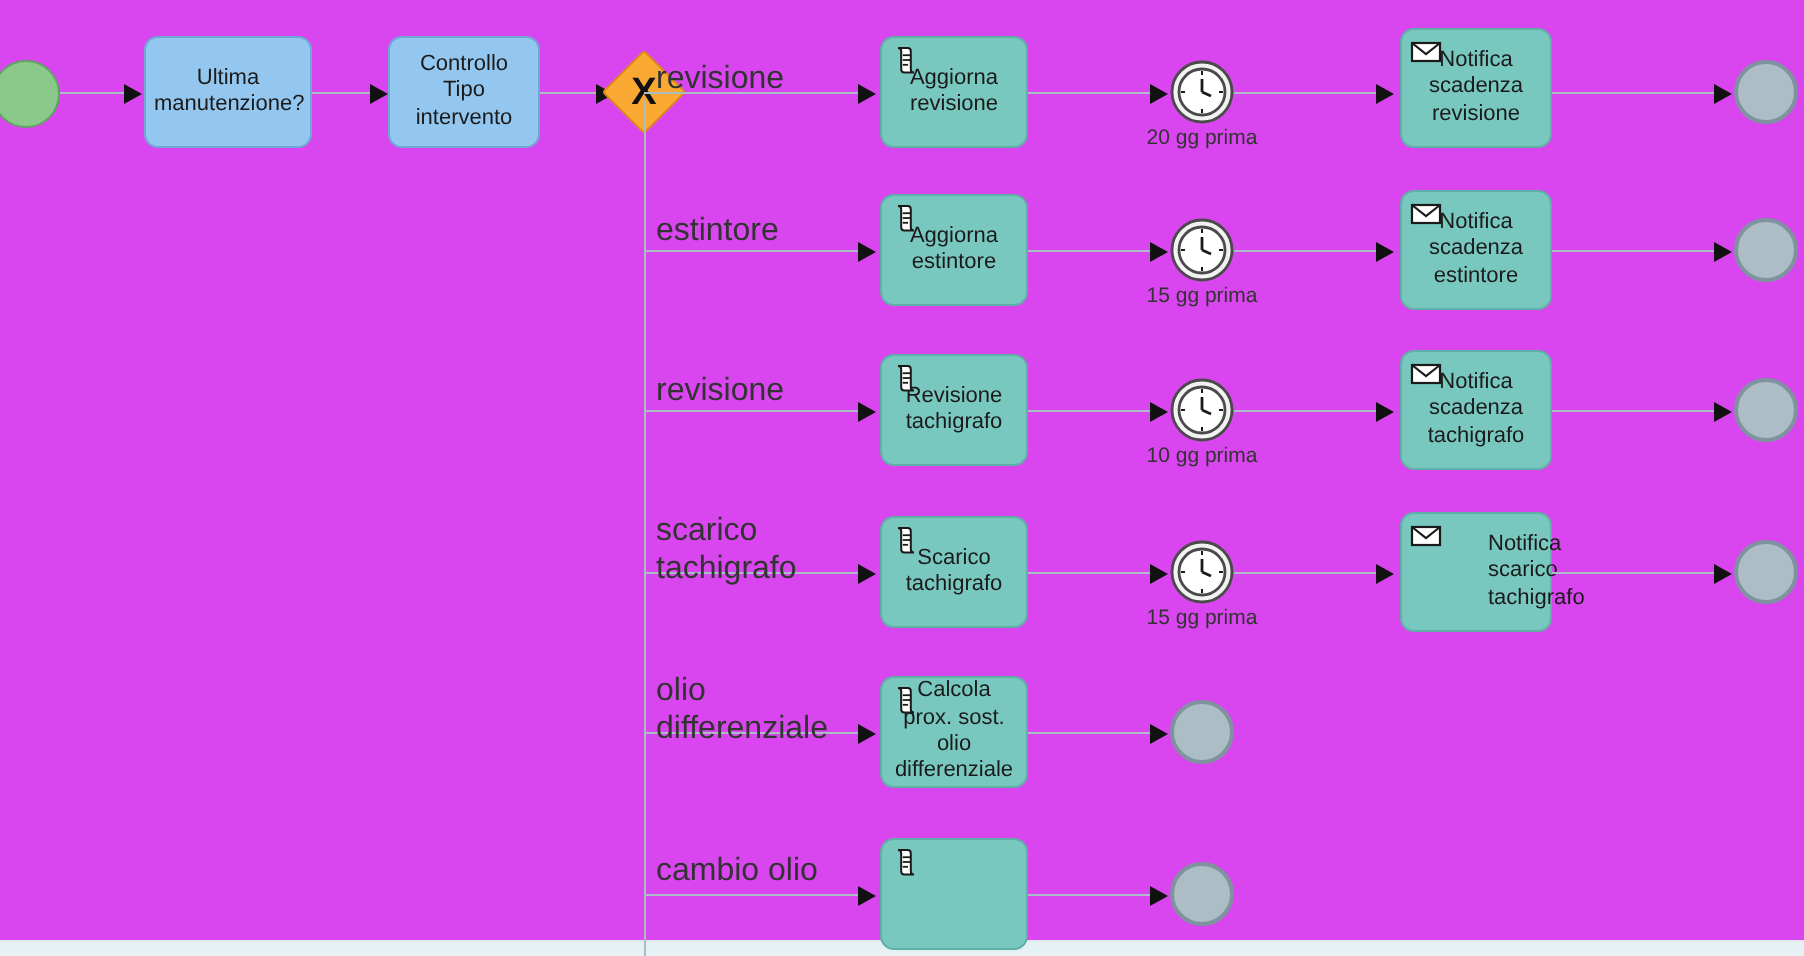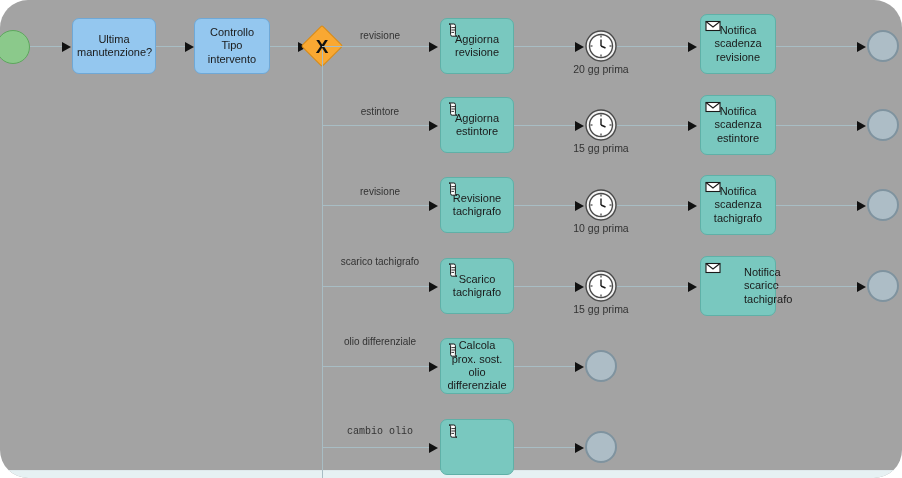--- a/index.html
+++ b/index.html
@@ -4,24 +4,23 @@
 <style>
   html, body {
     margin: 0;
     padding: 0;
     background: #ffffff;
   }
   #canvas {
     position: relative;
     width: 902px;
     height: 478px;
-    background: #a3a3a3;
+    background: #d946ef;
     overflow: hidden;
     font-family: "Liberation Sans", sans-serif;
-    border-radius: 28px;
   }
   
   #bottom-band {
     position: absolute;
     left: 0;
     top: 470px;
     width: 902px;
     height: 8px;
     background: #e6f1f3;
     border-top: 1px solid #dfe9ec;
@@ -128,23 +127,23 @@
     top: 3px;
     width: 16px;
     height: 16px;
   }
   .task-icon svg { display: block; }
   .task-label { display: block; width: 100%; }
 
   
   .flow-label {
     position: absolute;
-    font-size: 10px;
+    font-size: 16px;
     color: #333333;
-    text-align: center;
+    text-align: left;
     line-height: 1.2;
     white-space: nowrap;
   }
 </style>
 </head>
 <body>
 
 <div id="canvas">
 
   <div id="bottom-band"></div>
@@ -388,21 +387,21 @@
     </span>
     <span class="task-label">Calcola prox. sost. olio differenziale</span>
   </div>
 
   <div class="conn h" style="left:514px; top:366px; width:64px;"></div>
   <div class="arrow" style="left:575px; top:362px;"></div>
   <div class="end-event" style="left:585px; top:350px;"></div>
 
   <div class="conn h" style="left:322px; top:447px; width:110px;"></div>
   <div class="arrow" style="left:429px; top:443px;"></div>
-  <div class="flow-label" style="left:328px; top:426px; width:104px;font-family:Liberation Mono, monospace;">cambio olio</div>
+  <div class="flow-label" style="left:328px; top:426px; width:104px;">cambio olio</div>
 
   <div class="task script" style="left:440px; top:419px; width:74px; height:56px;">
     <span class="task-icon">
       <svg viewBox="0 0 16 16" width="16" height="16">
         <path d="M4 2 q1.6 0 1.6 1.6 v9 q0 1.6 1.6 1.6 h4.8 q-1.6 0 -1.6 -1.6 v-9 q0 -1.6 -1.6 -1.6 z" fill="#ffffff" stroke="#1a1a1a" stroke-width="1"></path>
         <line x1="6.4" y1="5.6" x2="10" y2="5.6" stroke="#1a1a1a" stroke-width="0.9"></line>
         <line x1="6.4" y1="8" x2="10" y2="8" stroke="#1a1a1a" stroke-width="0.9"></line>
         <line x1="6.4" y1="10.4" x2="9" y2="10.4" stroke="#1a1a1a" stroke-width="0.9"></line>
       </svg>
     </span>

